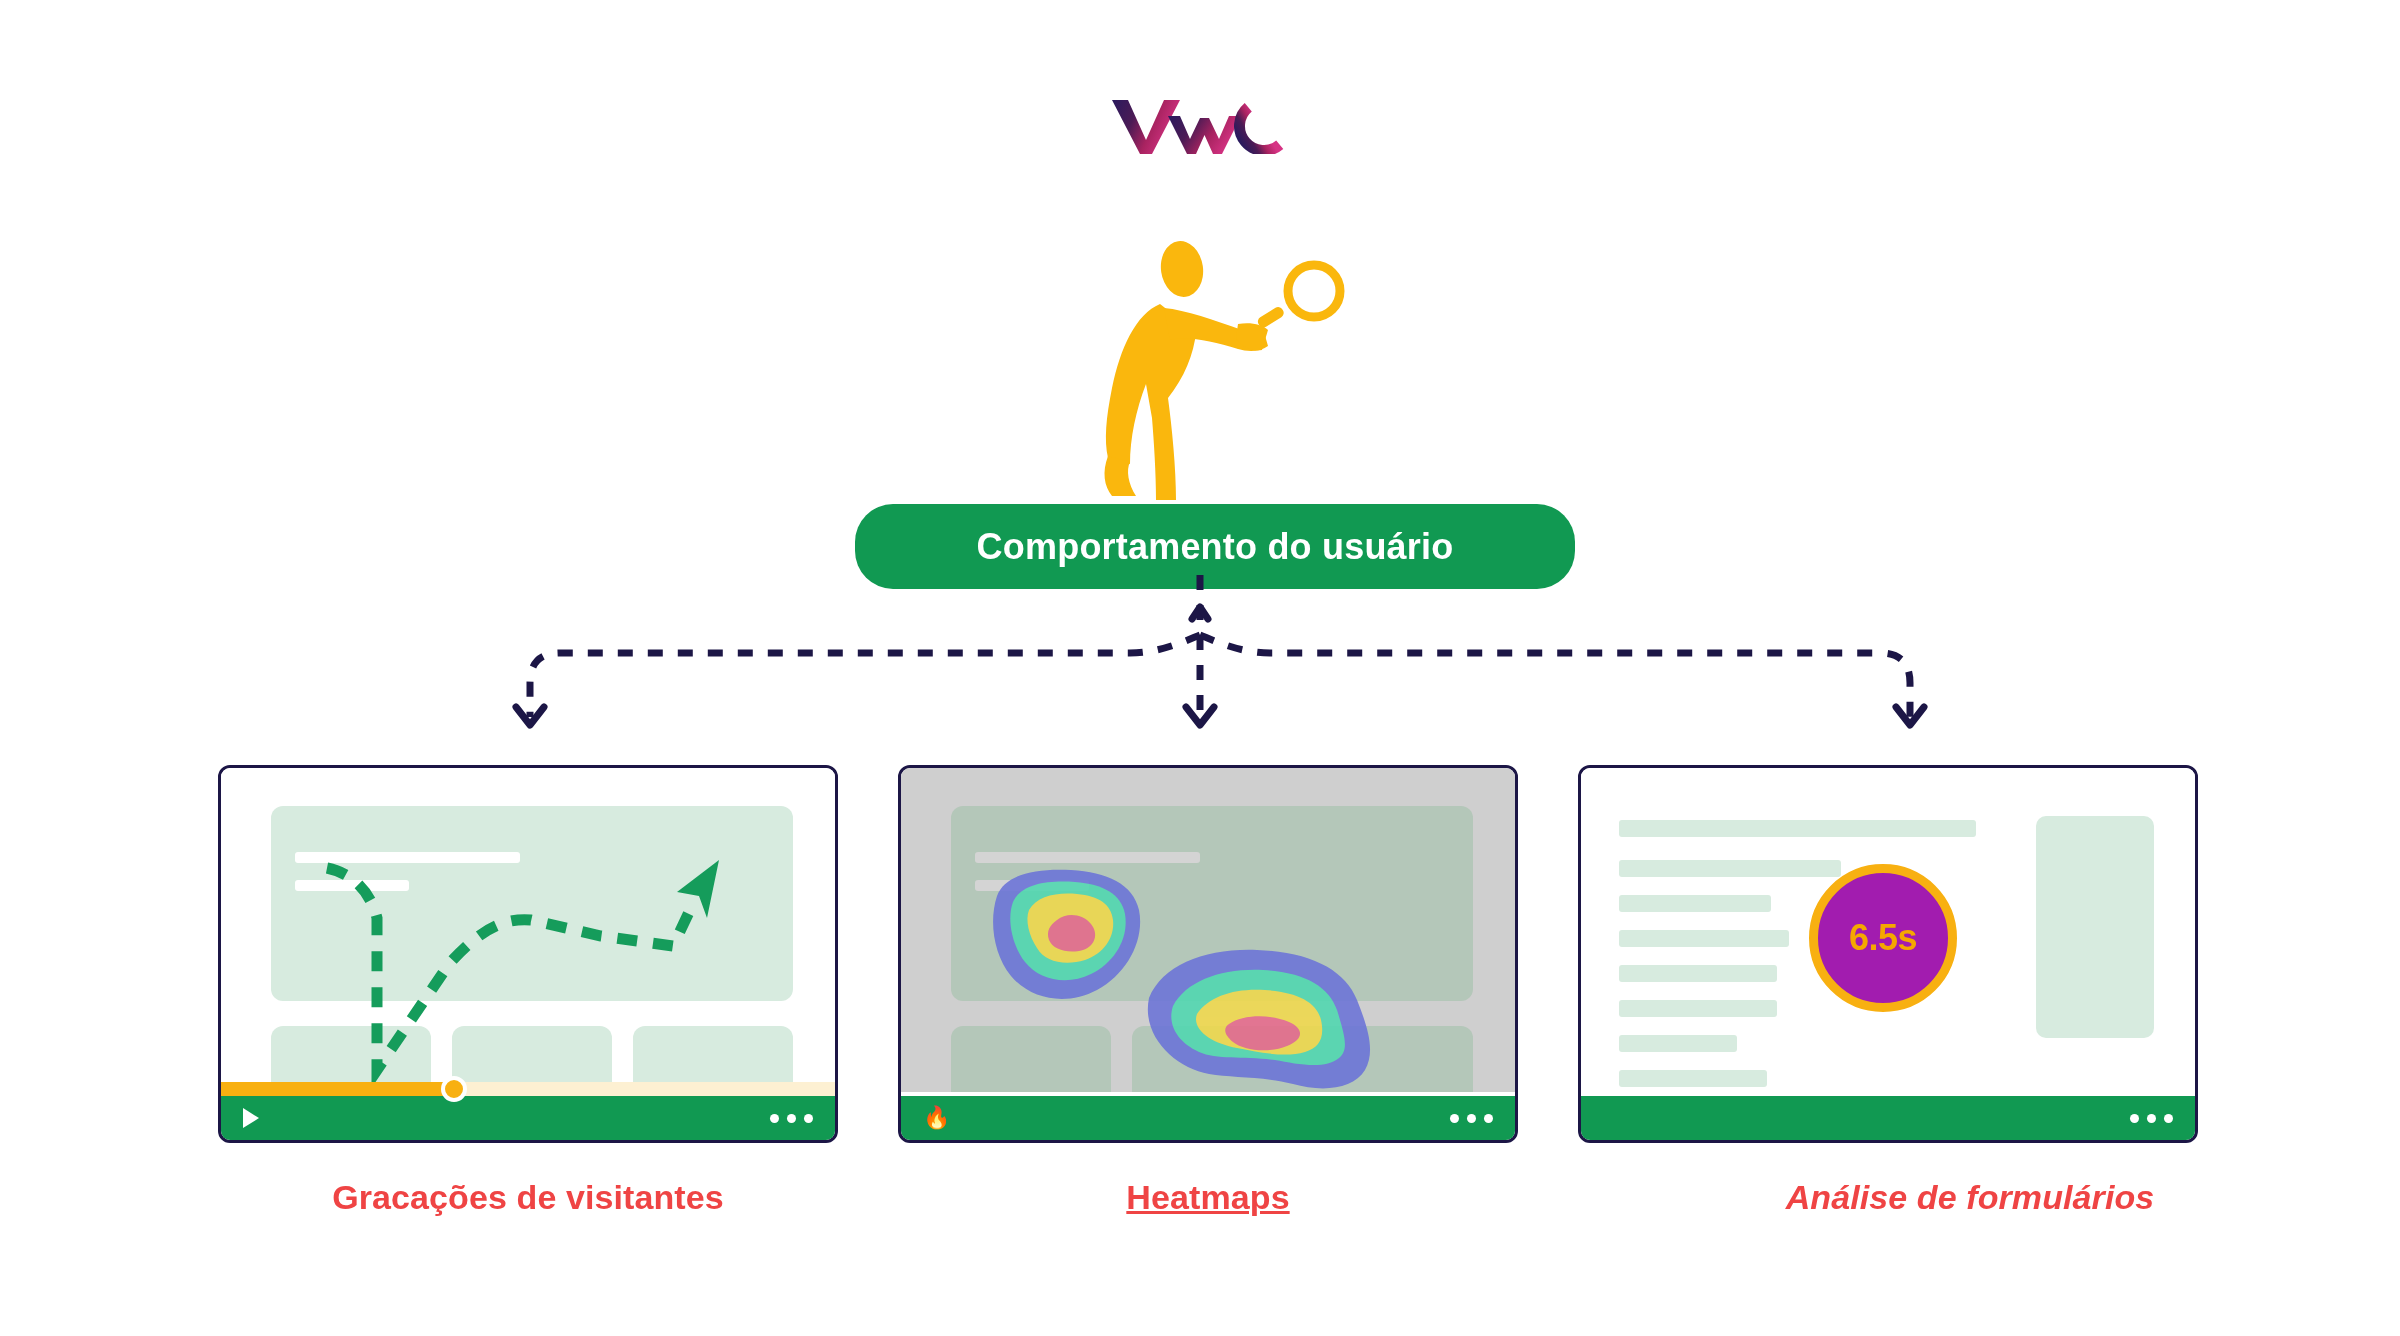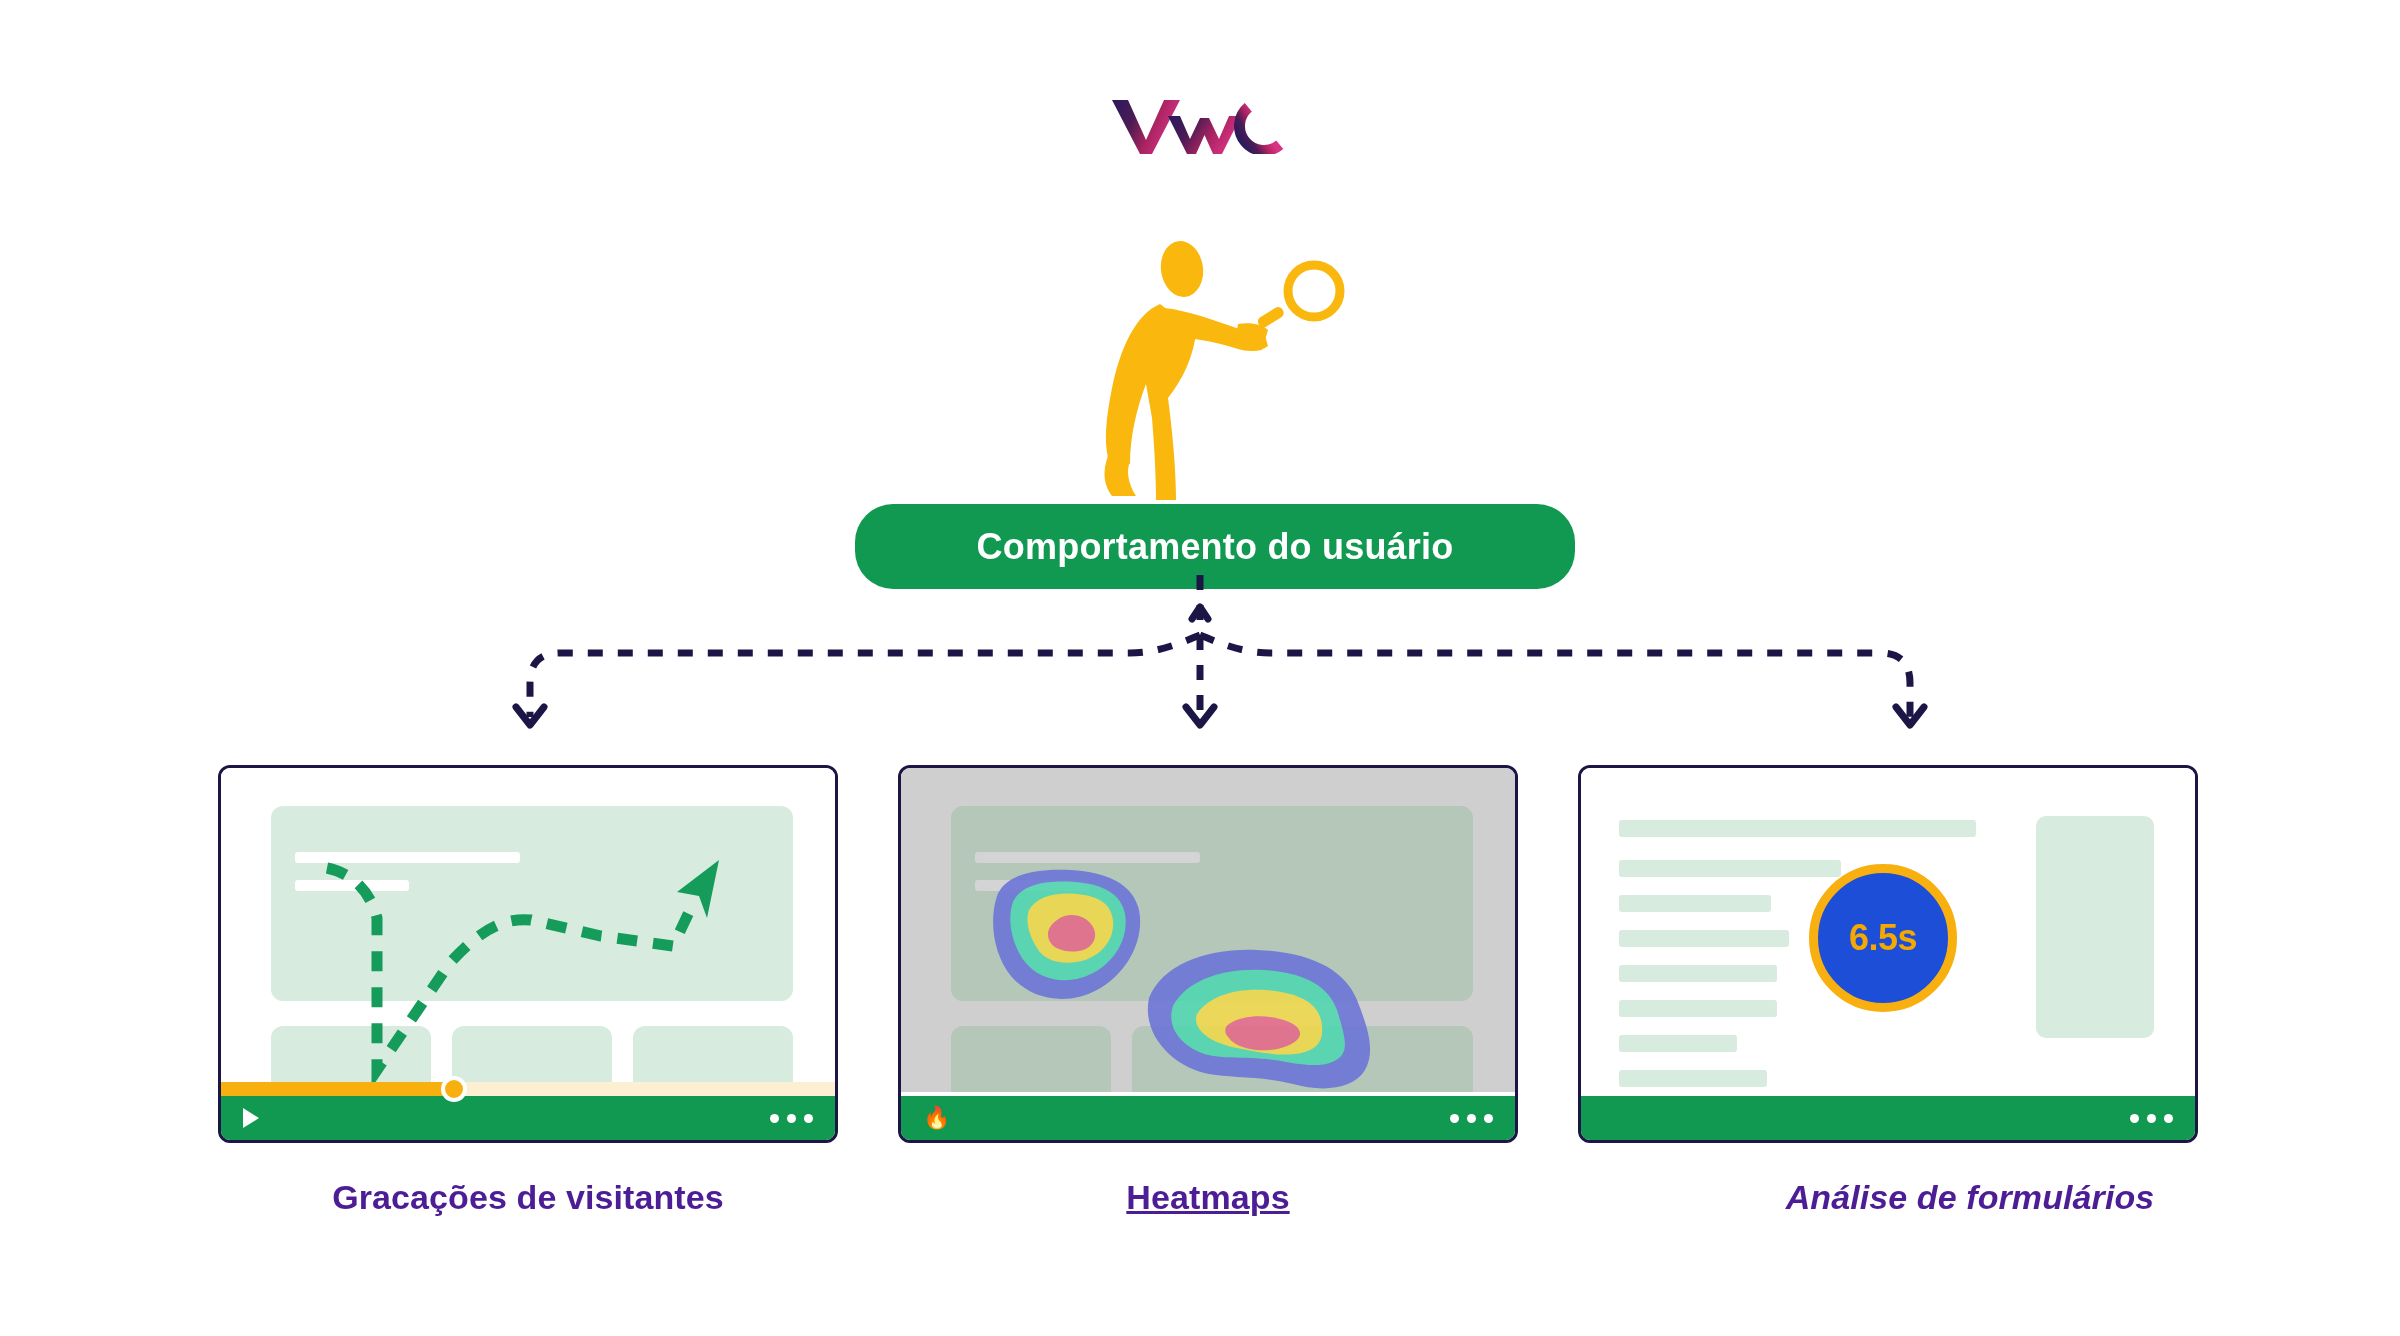--- a/index.html
+++ b/index.html
@@ -225,41 +225,41 @@
     left: 455px; top: 48px;
     width: 118px; height: 222px;
     background: #D7EBDF;
     border-radius: 10px;
   }
   #form-circle {
     position: absolute;
     left: 228px; top: 96px;
     width: 148px; height: 148px;
     border-radius: 50%;
-    background: #1d4ed8;
+    background: #a21caf;
     border: 9px solid #F8B011;
     box-sizing: border-box;
     display: flex;
     align-items: center;
     justify-content: center;
   }
   #form-circle-label {
     color: #F5A800;
     font-size: 36px;
     font-weight: 700;
     letter-spacing: -.5px;
   }
 
   
   .caption {
     position: absolute;
     top: 1178px;
     width: 620px;
     text-align: center;
-    color: #4c1d95;
+    color: #ef4444;
     font-size: 34px;
     font-weight: 700;
     letter-spacing: .1px;
   }
   #caption-recordings { left: 218px; }
   #caption-heatmaps   { left: 898px; text-decoration: underline; }
   #caption-forms      { left: 1660px; font-style: italic; }
 </style>
 </head>
 <body>

